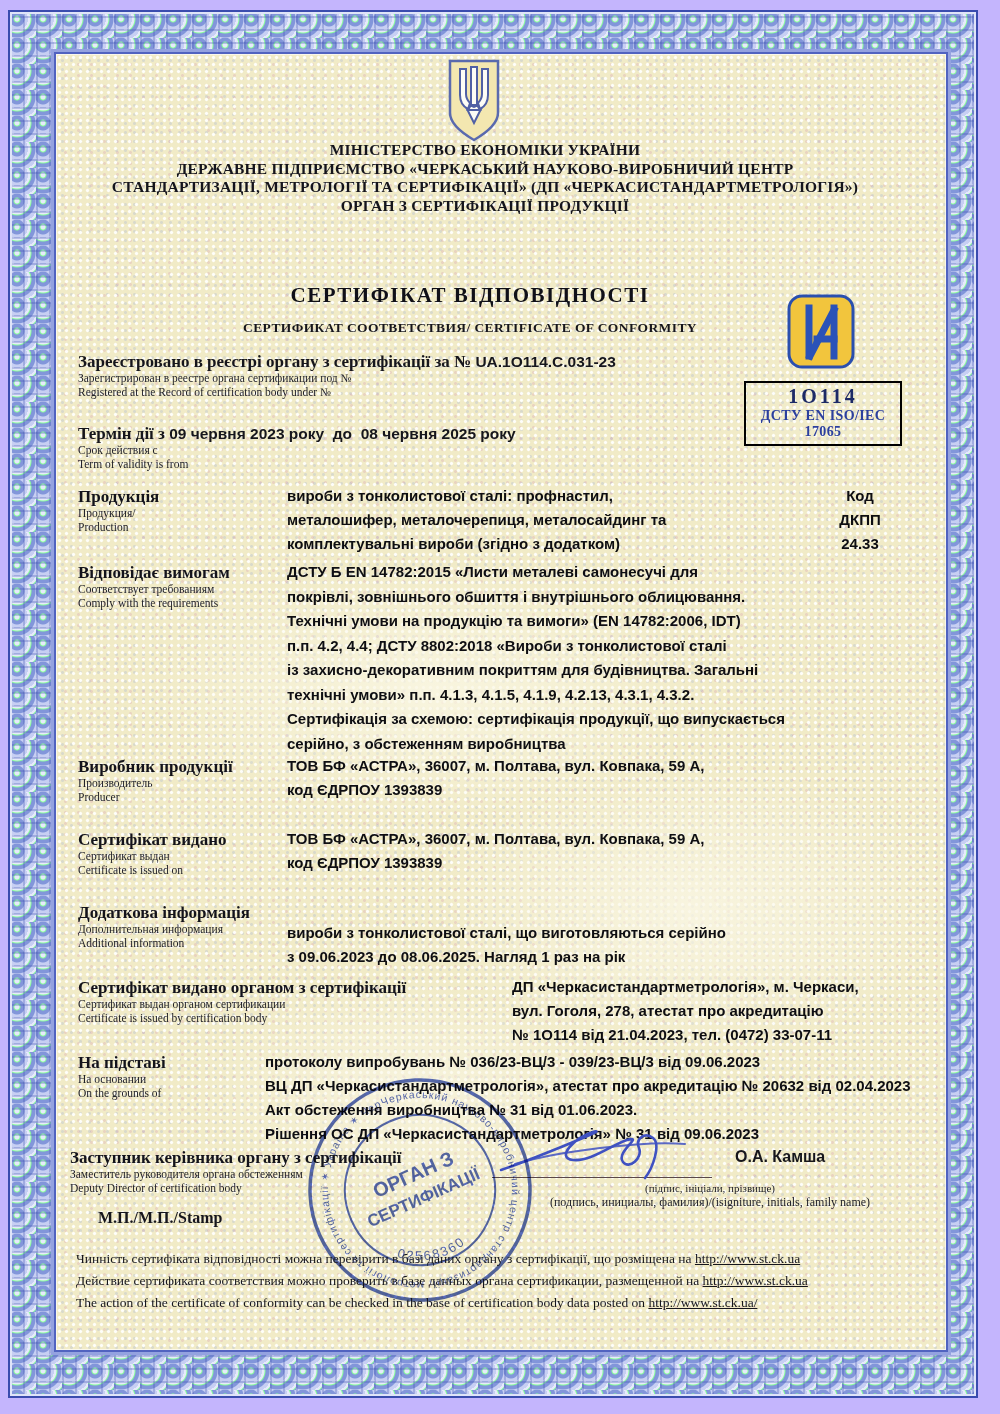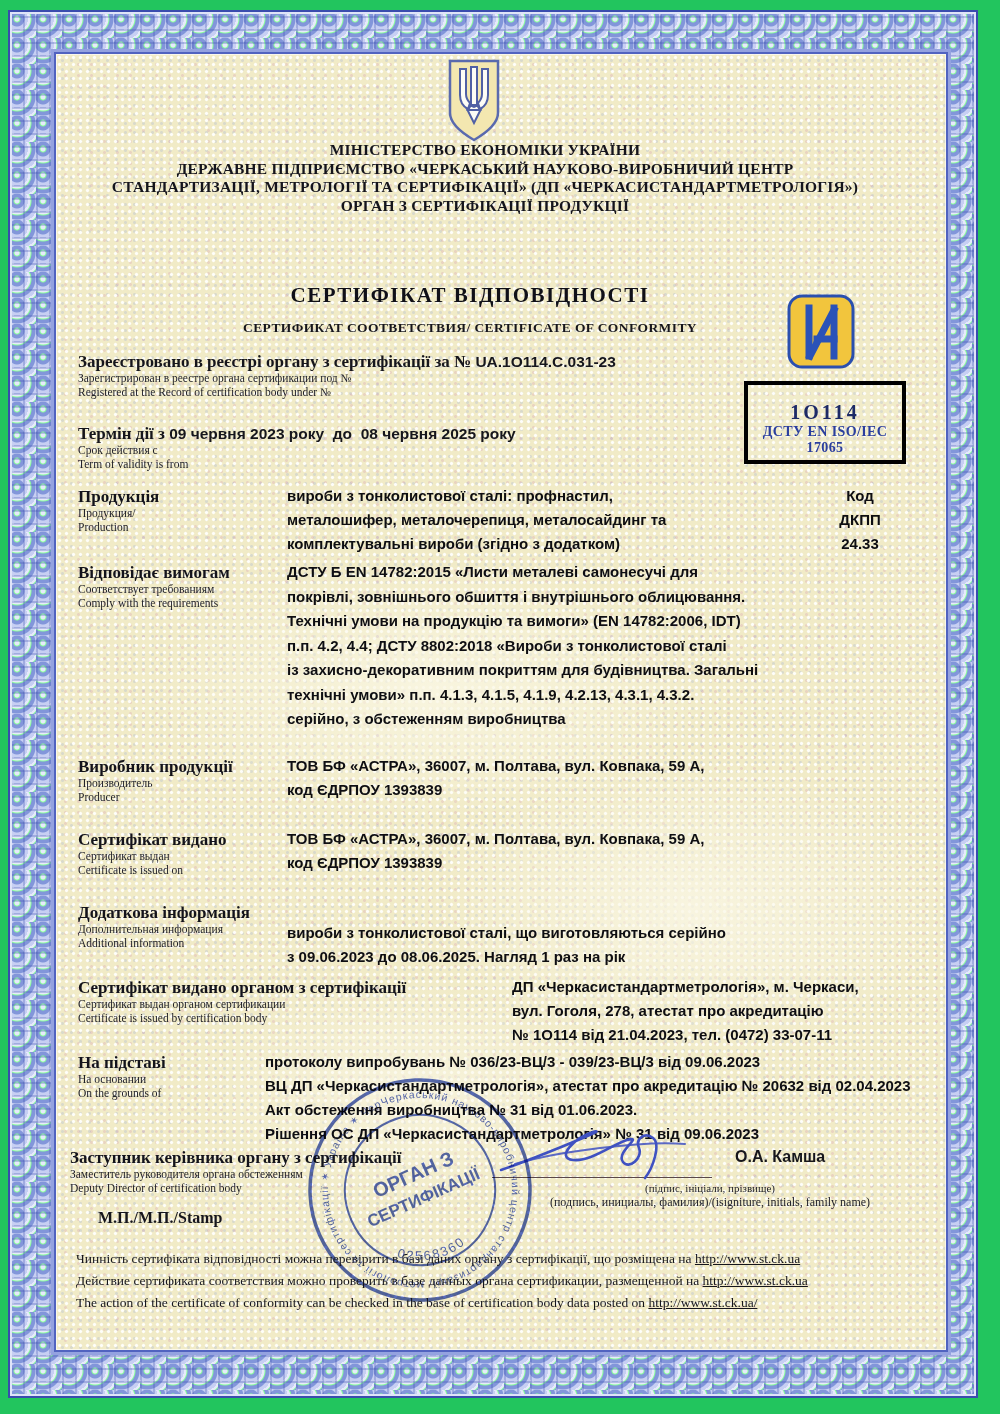--- a/index.html
+++ b/index.html
@@ -1,16 +1,16 @@
 <!DOCTYPE html>
 <html><head>
 <meta charset="utf-8">
 <style>
   html,body{margin:0;padding:0;background:#ffffff;}
-  .page{position:relative;width:1000px;height:1414px;background:#22c55e;overflow:hidden;
+  .page{position:relative;width:1000px;height:1414px;background:#c4b5fd;overflow:hidden;
         font-family:"Liberation Serif", serif;color:#16161c;}
   
   .band{position:absolute;top:10px;left:8px;right:22px;bottom:16px;
         background-color:#b3bee9;
         background-image:
           repeating-linear-gradient(90deg, rgba(61,79,174,.28) 0 2px, transparent 2px 13px),
           repeating-linear-gradient(0deg, rgba(61,79,174,.28) 0 2px, transparent 2px 13px),
           repeating-radial-gradient(circle at 7px 7px, #e6eafb 0 2px, #8f9 3px, #8296da 4px 7px, #c7cff3 8px 11px);
         background-size:auto,auto,26px 26px;
         border:2px solid #3a4cae; box-shadow: inset 0 0 0 2px #dfe4f8;}
@@ -31,21 +31,21 @@
   .hdr{font-weight:bold;font-size:15.5px;line-height:18.5px;letter-spacing:.2px;color:#14141c;}
   .title{font-weight:bold;font-size:21px;letter-spacing:1.5px;color:#101018;}
   .subtitle{font-weight:bold;font-size:13.5px;letter-spacing:.4px;margin-top:12px;}
   .lbl{font-weight:bold;font-size:17px;color:#13131b;}
   .sub{font-size:11.5px;line-height:13.5px;color:#22222a;}
   .val{font-family:"Liberation Sans", sans-serif;font-weight:bold;font-size:15px;line-height:24px;
        color:#0e0e12;white-space:nowrap;}
   .serifbold{font-weight:bold;font-size:17px;}
   .sansbold{font-family:"Liberation Sans", sans-serif;font-weight:bold;font-size:15.5px;}
   .pre{white-space:pre-wrap;}
-  .codebox{border:4px solid #000000;text-align:center;padding:16px 6px 4px 6px;background:rgba(255,255,255,.06);}
+  .codebox{border:2px solid #000000;text-align:center;padding:2px 6px 4px 6px;background:rgba(255,255,255,.06);}
   .codebox .num{font-weight:bold;font-size:20px;letter-spacing:3px;color:#1d2a66;}
   .codebox .std{font-weight:bold;font-size:14px;letter-spacing:.4px;color:#2b3f9e;}
   .footer-line{font-size:13.5px;line-height:22px;color:#15151c;white-space:nowrap;}
   .url{text-decoration:underline;}
   .sigline{border-bottom:1.6px solid #5a4848;}
   .stampwrap{mix-blend-mode:multiply;opacity:.88;}
 </style>
 </head>
 <body>
 
@@ -135,20 +135,21 @@
     <div class="sub">Соответствует требованиям</div>
     <div class="sub">Comply with the requirements</div>
   </div>
   <div class="abs val" style="left:287px;top:560px;line-height:24.5px;">
     <div>ДСТУ Б EN 14782:2015 «Листи металеві самонесучі для</div>
     <div>покрівлі, зовнішнього обшиття і внутрішнього облицювання.</div>
     <div>Технічні умови на продукцію та вимоги» (EN 14782:2006, IDT)</div>
     <div>п.п. 4.2, 4.4; ДСТУ 8802:2018 «Вироби з тонколистової сталі</div>
     <div>із захисно-декоративним покриттям для будівництва. Загальні</div>
     <div>технічні умови» п.п. 4.1.3, 4.1.5, 4.1.9, 4.2.13, 4.3.1, 4.3.2.</div>
+    <div>Сертифікація за схемою: сертифікація продукції, що випускається</div>
     <div>серійно, з обстеженням виробництва</div>
   </div>
 
   <div class="abs" style="left:78px;top:757px;width:205px;">
     <div class="lbl">Виробник продукції</div>
     <div class="sub">Производитель</div>
     <div class="sub">Producer</div>
   </div>
   <div class="abs val" style="left:287px;top:754px;">
     <div>ТОВ БФ «АСТРА», 36007, м. Полтава, вул. Ковпака, 59 А,</div>

